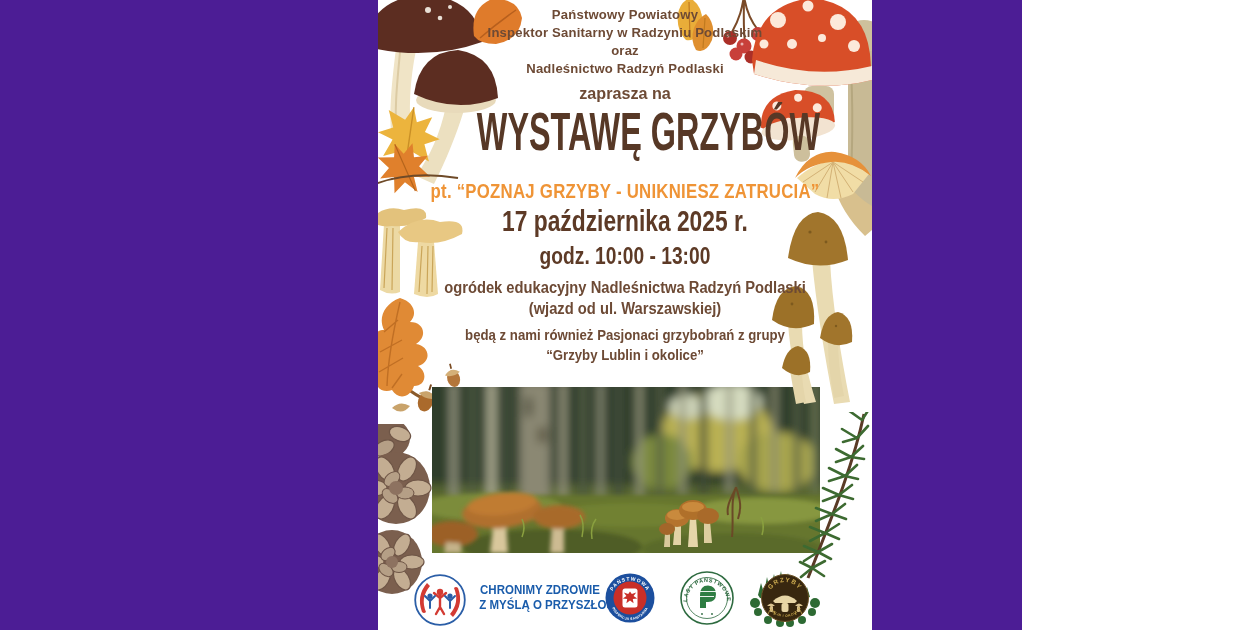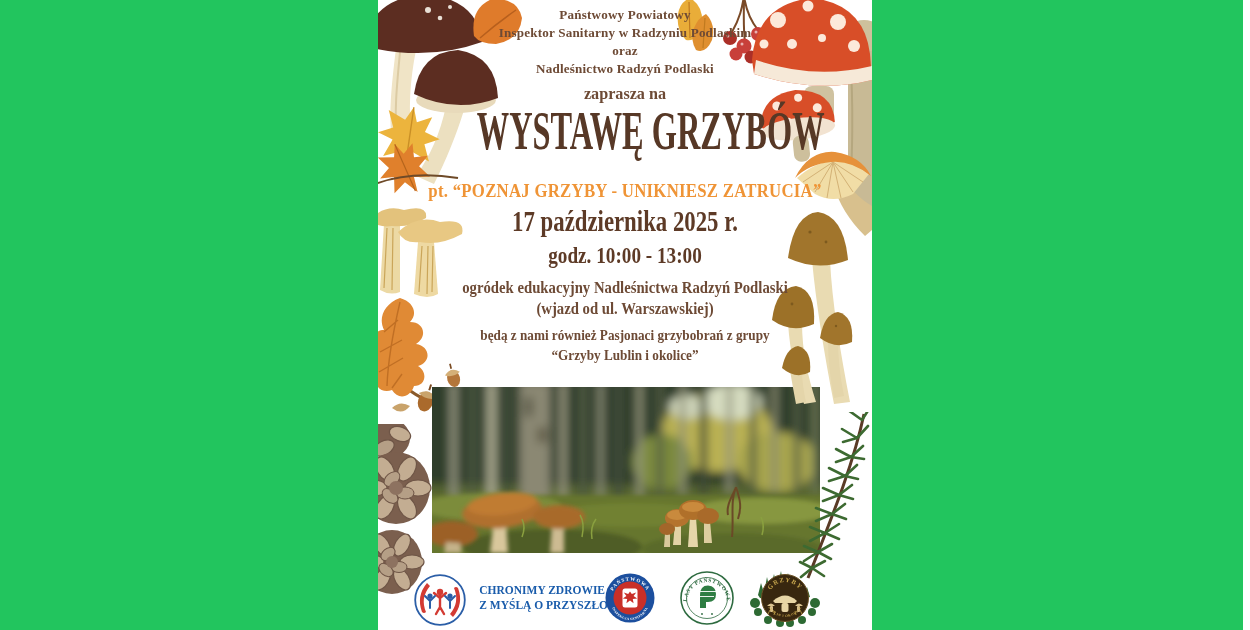--- a/index.html
+++ b/index.html
@@ -1,17 +1,17 @@
 <!DOCTYPE html>
 <html><head>
 <meta charset="utf-8">
 <style>
   html,body { margin:0; padding:0; background:#fff; }
-  .canvas { position:relative; width:1243px; height:630px; background:#22c55e; overflow:hidden;
-            font-family:Liberation Serif, serif; }
+  .canvas { position:relative; width:1022px; height:630px; background:#4c1d95; overflow:hidden;
+            font-family:Liberation Sans, sans-serif; }
   .poster { position:absolute; left:378px; top:0; width:494px; height:630px; overflow:hidden; background:#fff; }
   .deco { position:absolute; z-index:0; }
   .deco svg, .photo svg, .logo { display:block; }
   .txt { position:absolute; left:0; width:100%; text-align:center; color:#6d4a35; white-space:nowrap; z-index:3; }
   .org      { top:6px;   font-size:13.5px; font-weight:700; line-height:18px; letter-spacing:.2px; transform:scaleX(.97); }
   .invite   { top:84px;  font-size:17px;   font-weight:700; transform:scaleX(.95); }
   .title    { top:102px; font-size:54px;   font-weight:700; color:#573826; line-height:58px; transform:scaleX(.6); margin:0; }
   .subtitle { top:180px; font-size:19.5px; font-weight:700; color:#ef9436; letter-spacing:.3px; transform:scaleX(.86); }
   .date     { top:204px; font-size:30px;   font-weight:700; color:#5d3a26; transform:scaleX(.76); }
   .time     { top:242px; font-size:24px;   font-weight:700; color:#5d3a26; transform:scaleX(.8); }

